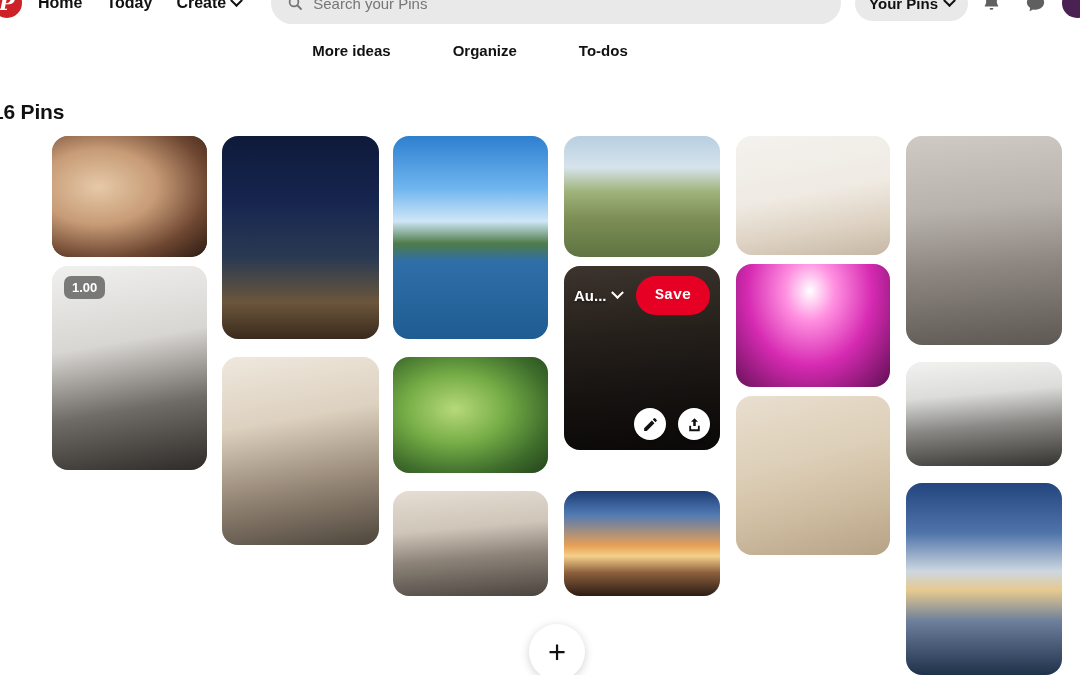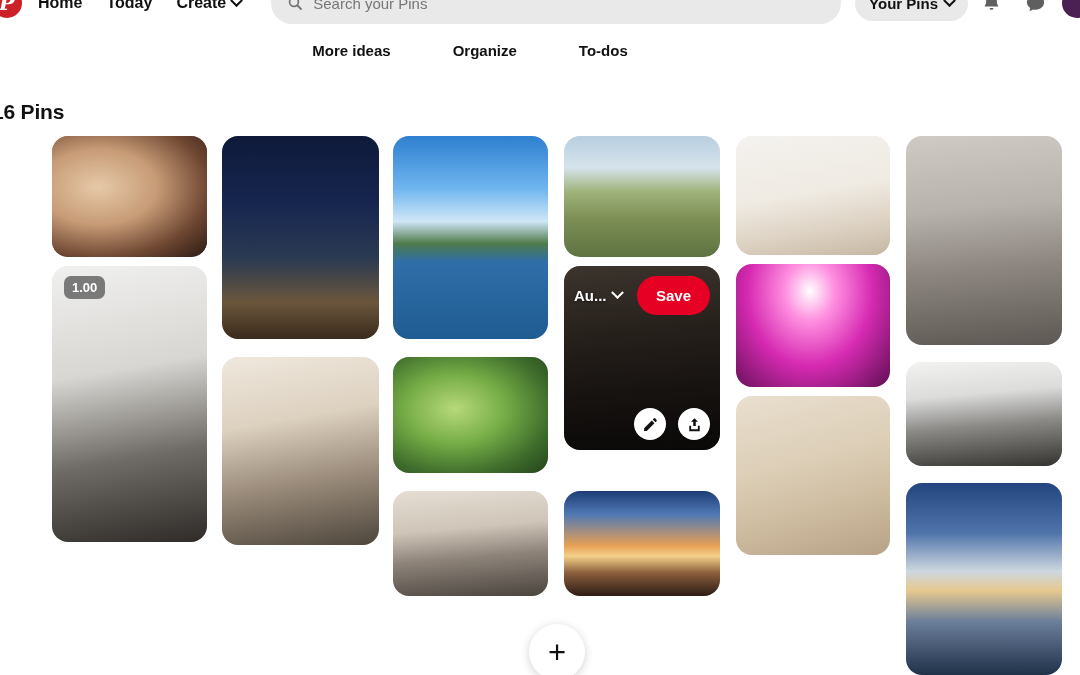--- a/index.html
+++ b/index.html
@@ -96,21 +96,21 @@
     display:flex; align-items:center; justify-content:space-between; gap:6px;
   }
   .board-sel {
     display:flex; align-items:center; gap:6px; color:#fff;
     font-size:15px; font-weight:700; max-width: 66px; cursor:pointer;
     text-shadow: 0 1px 3px rgba(0,0,0,.55);
   }
   .save-btn {
     background:#e60023; color:#fff; font-size:15px; font-weight:700;
     border:none; border-radius:22px; padding:11px 19px; cursor:pointer;
-    font-family:Liberation Sans, sans-serif;
+    font-family:Liberation Mono, monospace;
   }
   .ov-bottom {
     position:absolute; bottom:10px; left:10px; right:10px;
     display:flex; align-items:center; justify-content:flex-end; gap:12px;
   }
   .round-act {
     width: 32px; height:32px; border-radius:50%; background:#fff;
     display:flex; align-items:center; justify-content:center; cursor:pointer;
     box-shadow: 0 1px 3px rgba(0,0,0,.3);
   }
@@ -233,21 +233,21 @@
       <span>To-dos</span>
     </div>
   </div>
 
   <div class="pins-heading">16 Pins</div>
 
   <div class="board" id="board">
       <div class="pin" title="Two women embracing, one kissing the other on the cheek" style="left: 52px; top: 136px; width: 155px; height: 121px;">
         <div class="ph g-warm"></div>
       </div>
-      <div class="pin" title="Video thumbnail of a woman talking indoors" style="left: 52px; top: 266px; width: 155px; height: 276px;">
+      <div class="pin" title="Video thumbnail of a woman talking indoors" style="left: 52px; top: 266px; width: 155px; height: 204px;">
         <div class="ph g-indoor"></div>
         <div class="dur-badge">1.00</div>
       </div>
       <div class="pin" title="Cocktail on a deck railing at dusk with a house behind" style="left: 222px; top: 136px; width: 157px; height: 203px;">
         <div class="ph g-night"></div>
       </div>
       <div class="pin" title="Woman standing by a curtained window indoors" style="left: 222px; top: 357px; width: 157px; height: 188px;">
         <div class="ph g-curtain"></div>
       </div>
       <div class="pin" title="Person paddleboarding on a sunlit river" style="left: 393px; top: 136px; width: 155px; height: 203px;">

